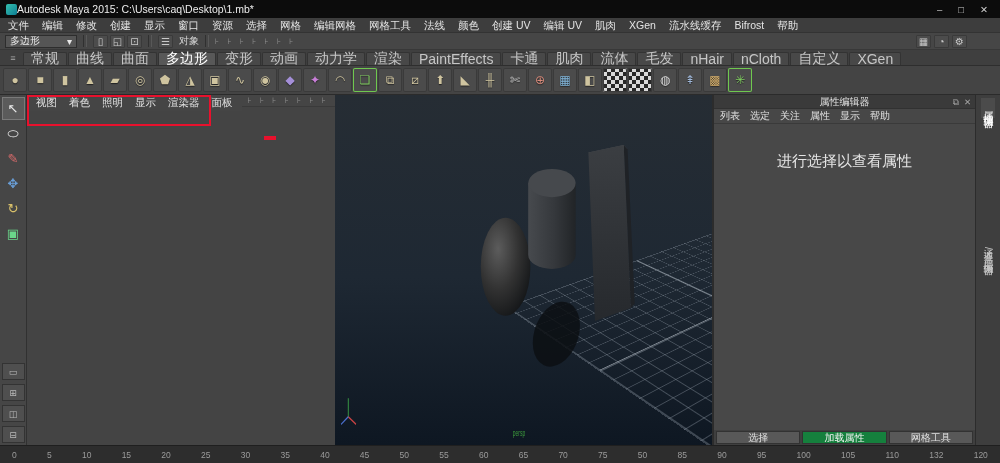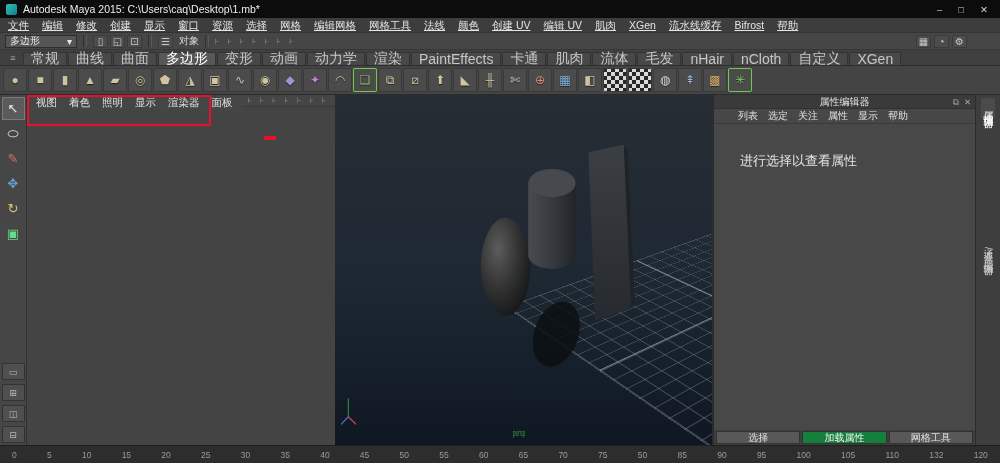--- a/index.html
+++ b/index.html
@@ -3,27 +3,27 @@
 <meta charset="utf-8">
 <style>
   * { box-sizing: border-box; margin: 0; padding: 0; }
   html,body { width:1000px; height:463px; overflow:hidden; }
   body {
     font-family: "Liberation Sans", "DejaVu Sans", sans-serif;
     font-size: 11px; color:#ddd; background:#444; cursor:default;
     -webkit-user-select:none; user-select:none;
   }
   
-  .titlebar { height:18px; background:#0c0c0c; display:flex; align-items:center; padding:0 6px; gap:6px; color:#ededed; font-size:10.5px; }
+  .titlebar { height:18px; background:#0c0c0c; display:flex; align-items:center; padding:0 6px; color:#ededed; font-size:10.5px; }
   .app-icon { width:11px; height:11px; border-radius:2px; background:linear-gradient(135deg,#35c0ae,#0d7e95); flex:0 0 auto; }
   .win-controls { margin-left:auto; display:flex; gap:16px; padding-right:6px; }
   .win-btn { font-size:9.5px; color:#cfcfcf; }
   
   .menubar { height:15px; background:#3d3d3d; border-bottom:1px solid #333; display:flex; align-items:center; gap:13px; padding:0 8px; font-size:10.5px; color:#e4e4e4; white-space:nowrap; }
-  .menubar .menu-item { line-height:15px;text-decoration:underline; }
+  .menubar .menu-item { line-height:15px; }
   
   .statusline { height:17px; background:#464646; border-bottom:1px solid #383838; display:flex; align-items:center; gap:6px; padding:0 5px; }
   .mode-select { width:72px; height:13px; background:#555; border:1px solid #2d2d2d; display:flex; align-items:center; justify-content:space-between; padding:0 4px; font-size:10px; color:#e8e8e8; }
   .sl-sep { width:4px; height:12px; border-left:1px solid #303030; border-right:1px solid #585858; }
   .sl-icon { width:15px; height:13px; display:flex; align-items:center; justify-content:center; font-size:10px; color:#c9c9c9; background:#4c4c4c; border:1px solid #3a3a3a; border-radius:1px; }
   .sl-label { font-size:10px; color:#d6d6d6; }
   .sl-ticks { font-size:8px; color:#8f8f8f; letter-spacing:3px; }
   .sl-right { margin-left:auto; display:flex; gap:3px; padding-right:28px; }
   
   .shelf-tabs { height:16px; background:#3f3f3f; border-bottom:1px solid #2e2e2e; display:flex; align-items:flex-end; gap:1px; padding:0 2px 0 4px; }
@@ -57,22 +57,22 @@
       repeating-linear-gradient(0deg, rgba(150,160,172,.38) 0 1px, transparent 1px 18px),
       repeating-linear-gradient(90deg, rgba(150,160,172,.38) 0 1px, transparent 1px 18px);
   }
   .scene { position:absolute; inset:0; width:100%; height:100%; }
   .annotation-box { position:absolute; left:0; top:0; width:184px; height:31px; border:2px solid #e8112d; z-index:6; pointer-events:none; }
   .annotation-dash { position:absolute; left:237px; top:41px; width:12px; height:4px; background:#e8112d; z-index:6; pointer-events:none; }
   
   .attr-editor { width:262px; background:#464646; border-left:1px solid #2c2c2c; display:flex; flex-direction:column; }
   .ae-header { height:14px; background:#3a3a3a; border-bottom:1px solid #313131; display:flex; align-items:center; justify-content:center; font-size:10px; color:#e0e0e0; position:relative; }
   .ae-hicons { position:absolute; right:4px; top:0; display:flex; gap:5px; font-size:8.5px; color:#a8a8a8; line-height:14px; }
-  .ae-menubar { height:15px; background:#474747; border-bottom:1px solid #3a3a3a; display:flex; align-items:center; gap:10px; padding:0 24px; font-size:10px; color:#e0e0e0; }
-  .ae-body { flex:1; background:#484848; padding:28px 26px; font-size:13px; color:#e4e4e4; }
+  .ae-menubar { height:15px; background:#474747; border-bottom:1px solid #3a3a3a; display:flex; align-items:center; gap:10px; padding:0 6px; font-size:10px; color:#e0e0e0; }
+  .ae-body { flex:1; background:#484848; padding:28px 14px; font-size:15px; color:#e4e4e4;text-align:center; }
   .ae-buttons { height:15px; background:#3f3f3f; display:flex; gap:2px; padding:1px 2px 1px 2px; }
   .ae-btn { flex:1; background:#585858; border:1px solid #323232; display:flex; align-items:center; justify-content:center; font-size:10px; color:#e0e0e0; }
   .ae-btn.primary { background:#15803d; color:#f2f2f2; }
   
   .side-tabs { width:25px; background:#3e3e3e; border-left:1px solid #2c2c2c; display:flex; flex-direction:column; align-items:center; padding-top:3px; }
   .side-tab { writing-mode:vertical-rl; font-size:10px; letter-spacing:2px; color:#c9c9c9; padding:5px 0; }
   .side-tab.active { color:#fff; background:#4b4b4b; }
   .side-tab + .side-tab { margin-top:118px; }
   
   .timeline { height:18px; background:#2d2d2d; border-top:1px solid #1f1f1f; display:flex; align-items:center; justify-content:space-between; padding:0 12px; font-size:8.5px; color:#9b9b9b; }

